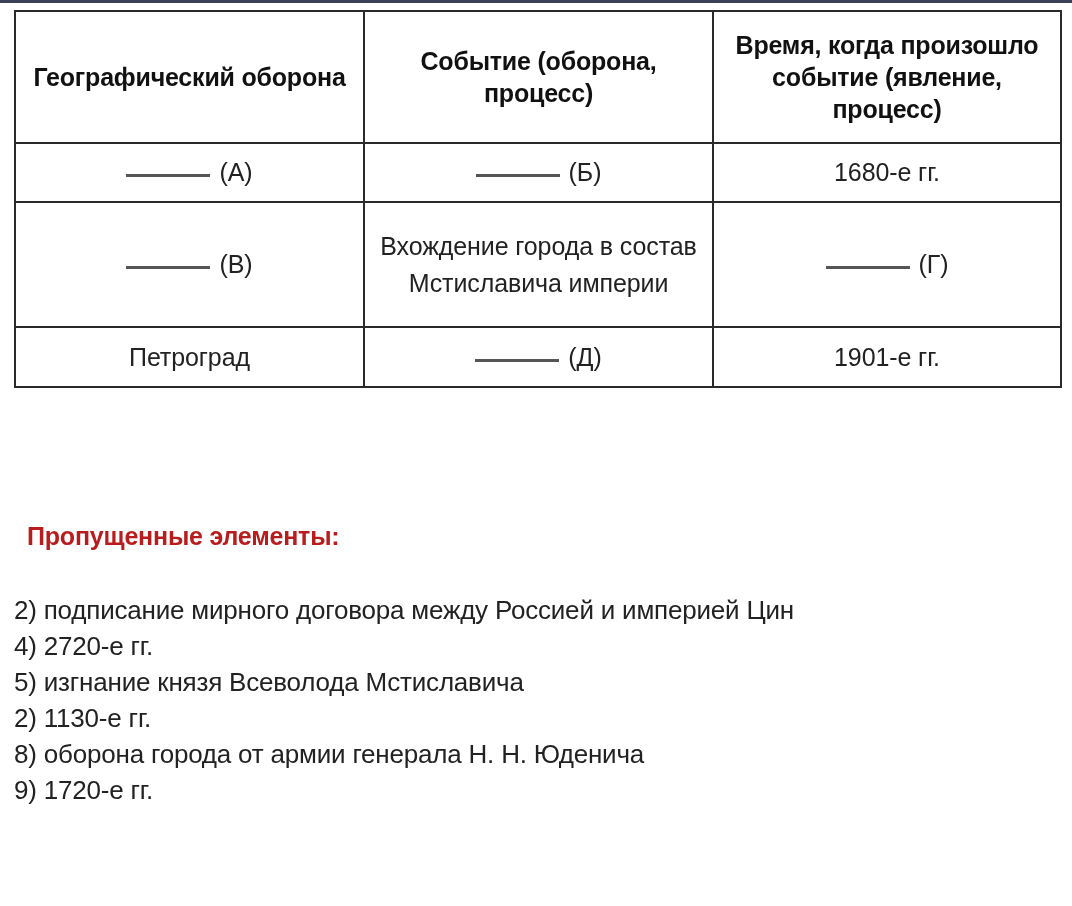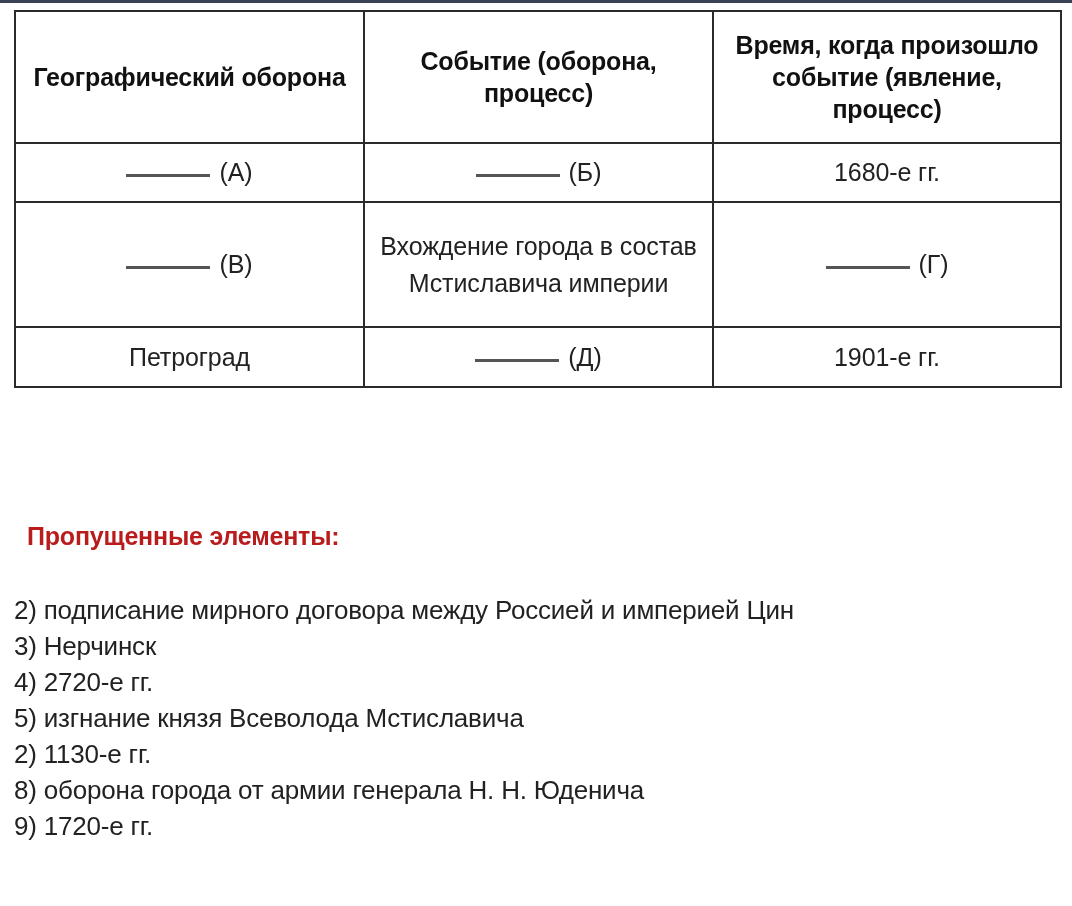--- a/index.html
+++ b/index.html
@@ -176,21 +176,20 @@
       </tr>
 
 
     </tbody>
   </table>
 
   <div class="missing-heading">Пропущенные элементы:</div>
 
   <ul class="options-list">
     <li>2) подписание мирного договора между Россией и империей Цин</li>
-    <li>3) Нерчинск</li>
     <li>4) 2720-е гг.</li>
     <li>5) изгнание князя Всеволода Мстиславича</li>
     <li>2) 1130-е гг.</li>
     <li>8) оборона города от армии генерала Н. Н. Юденича</li>
     <li>9) 1720-е гг.</li>
   </ul>
 
 </div>
 
 </body></html>

